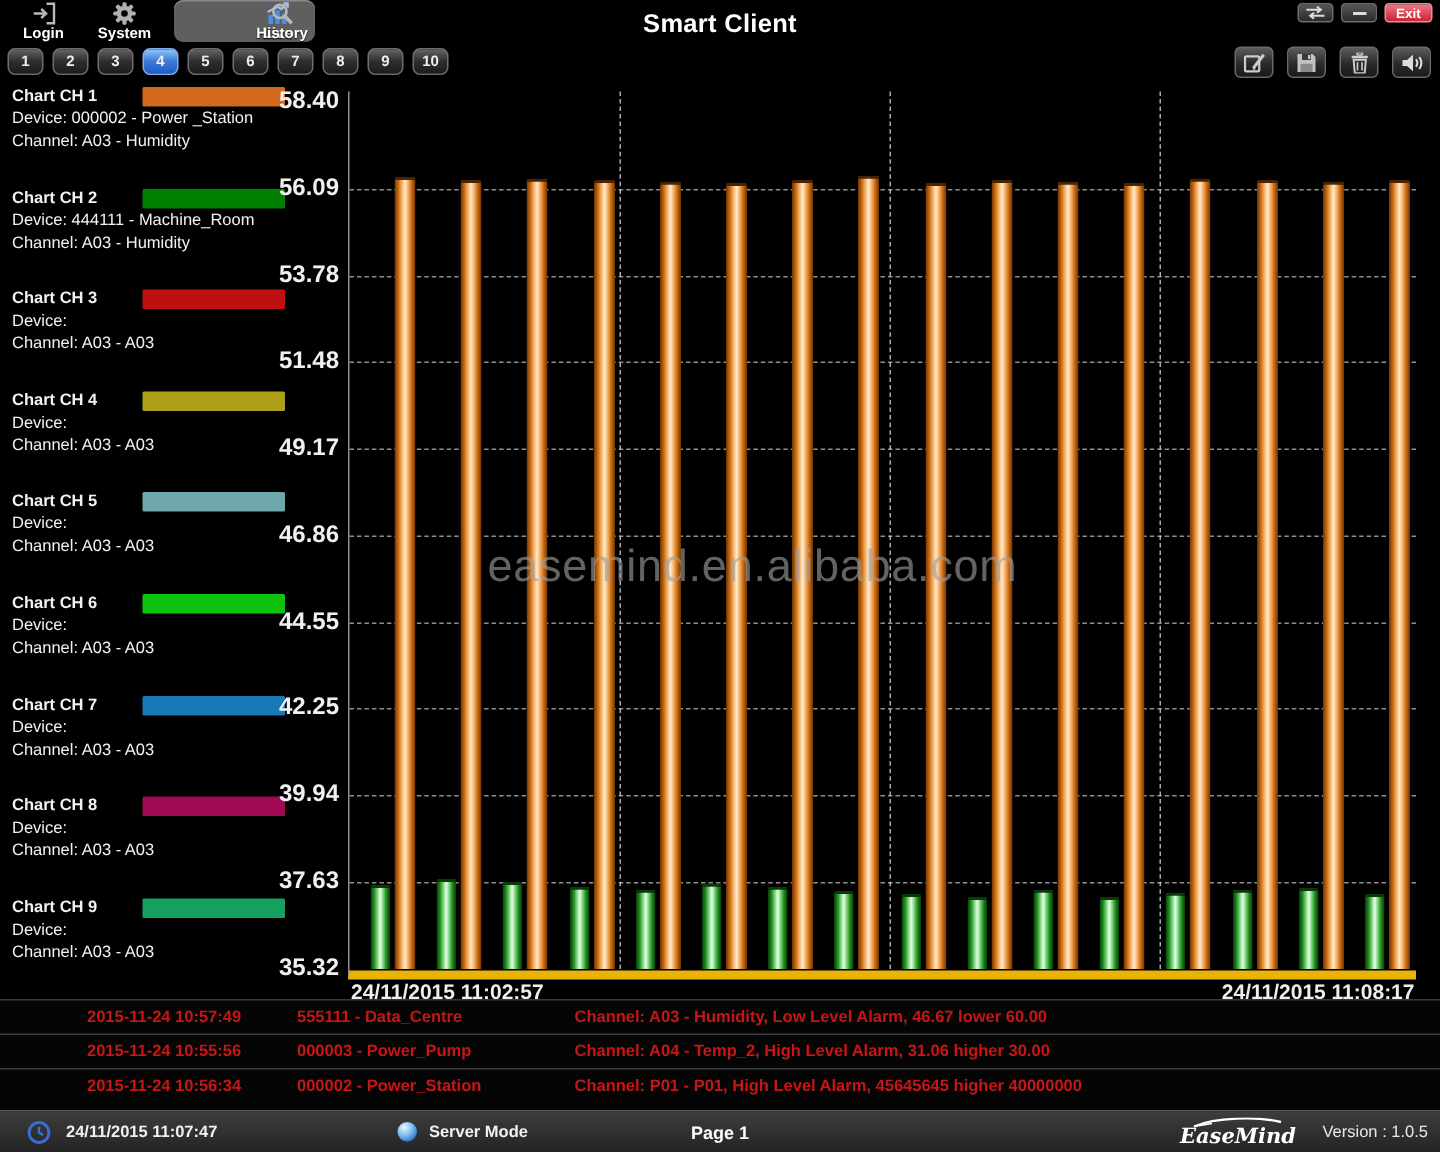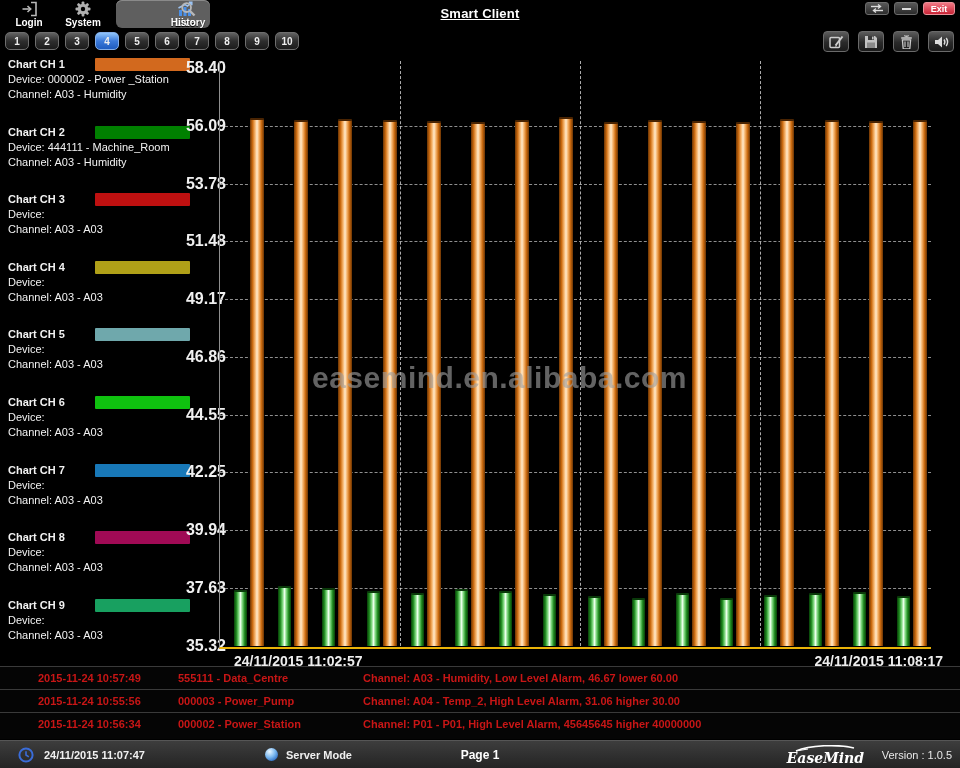--- a/index.html
+++ b/index.html
@@ -6,22 +6,22 @@
   #app{position:relative;width:960px;height:768px;background:#000;overflow:hidden;
        font-family:"Liberation Sans",sans-serif;color:#fff;}
 
   
   #row1{position:absolute;top:0;left:0;width:960px;height:29px;background:#000;}
   .nav{position:absolute;top:0;height:28px;width:50px;display:flex;flex-direction:column;
        align-items:center;justify-content:flex-start;border-radius:6px;}
   .nav .ni{height:16px;margin-top:1px;}
   .nav .nl{font-size:10px;font-weight:bold;line-height:11px;color:#fff;text-shadow:0 1px 1px #000;}
   .nav.active{background:#5f5f5f;box-shadow:inset 0 1px 0 #8a8a8a;}
-  #title{position:absolute;top:6px;left:0;width:960px;text-align:center;font-size:13px;
-         font-weight:bold;letter-spacing:.2px;text-decoration:underline;}
+  #title{position:absolute;top:6px;left:0;width:960px;text-align:center;font-size:17px;
+         font-weight:bold;letter-spacing:.2px;}
   #winctl{position:absolute;top:2px;right:5px;display:flex;gap:5px;align-items:center;}
   .wbtn{height:13px;border-radius:3px;display:flex;align-items:center;justify-content:center;
         background:linear-gradient(#585858,#2b2b2b);border:1px solid #6c6c6c;box-sizing:border-box;}
   #switch-btn{width:24px;} #min-btn{width:24px;}
   #min-btn span{display:block;width:9px;height:2px;background:#ddd;}
   #exit-btn{width:32px;background:linear-gradient(#f07884,#c82436);border:1px solid #e89098;
             font-size:9px;font-weight:bold;color:#fff;}
 
   
   #row2{position:absolute;top:29px;left:0;width:960px;height:26px;background:#000;}
@@ -36,36 +36,36 @@
 
   
   #main{position:absolute;top:55px;left:0;width:960px;height:611px;background:#000;}
   #sidebar{position:absolute;left:0;top:0;width:190px;height:611px;}
   .ch{position:absolute;left:8px;width:182px;height:62px;font-size:11px;line-height:15px;color:#f2f2f2;}
   .ch .t{font-weight:bold;}
   .ch .swatch{position:absolute;left:87px;top:1px;width:95px;height:13px;border-radius:1px;}
   #yaxis{position:absolute;left:186px;top:6px;width:42px;height:592px;}
   .ytick{position:absolute;right:2px;transform:translateY(-50%);font-size:16px;font-weight:bold;color:#f0f0f0;}
 
-  #plot-area{position:absolute;left:219px;top:6px;width:711px;height:586px;
-             border-left:1px solid #8f8f8f;border-bottom:2px solid #eab308;box-sizing:content-box;font-weight:bold;}
+  #plot-area{position:absolute;left:232px;top:6px;width:711px;height:586px;
+             border-left:1px solid #8f8f8f;border-bottom:6px solid #eab308;box-sizing:content-box;}
   .hgrid{position:absolute;left:0;width:711px;height:0;border-top:1px dashed #a8a8a8;opacity:.85;z-index:1;}
   .vgrid{position:absolute;top:0;height:585px;width:0;border-left:1px dashed #d8d8d8;opacity:.8;z-index:1;}
   .bar{position:absolute;z-index:2;border-radius:1px 1px 0 0;}
   .bar.orange{background:linear-gradient(90deg,#6b3403 0%,#c96a10 18%,#f5b066 35%,#ffeacc 50%,#f5b066 65%,#c96a10 82%,#6b3403 100%);border-top:2px solid #4a2402;box-sizing:border-box;}
   .bar.green{background:linear-gradient(90deg,#073f07 0%,#1f8a1f 18%,#7bd47b 35%,#eaffea 50%,#7bd47b 65%,#1f8a1f 82%,#073f07 100%);border-top:2px solid #0a3a0a;box-sizing:border-box;}
   #watermark{position:absolute;left:92px;top:300px;z-index:5;font-size:30px;color:#a0a0a0;opacity:.62;
              letter-spacing:.5px;white-space:nowrap;}
   .timelabel{position:absolute;top:598px;font-size:14px;font-weight:bold;color:#eee;}
   #time-start{left:234px;} #time-end{right:17px;}
 
   
   #alarms{position:absolute;top:666px;left:0;width:960px;height:73px;background:#050505;}
   .alarm{height:22px;border-top:1px solid #3a3a3a;display:flex;align-items:center;
-         color:#c81616;font-size:11px;font-weight:bold;}
+         color:#c81616;font-size:11px;font-weight:bold;padding-left:20px;}
   .alarm .c-time{width:140px;padding-left:38px;box-sizing:content-box;}
   .alarm .c-dev{width:185px;}
   .alarm .c-msg{flex:1;}
 
   
   #footer{position:absolute;bottom:0;left:0;width:960px;height:28px;
           background:linear-gradient(#3d3d3d,#242424);border-top:1px solid #565656;
           display:flex;align-items:center;font-size:11px;box-sizing:border-box;}
   #clock-wrap{margin-left:18px;display:flex;align-items:center;}
   #footer-time{margin-left:10px;font-weight:bold;color:#f0f0f0;}

